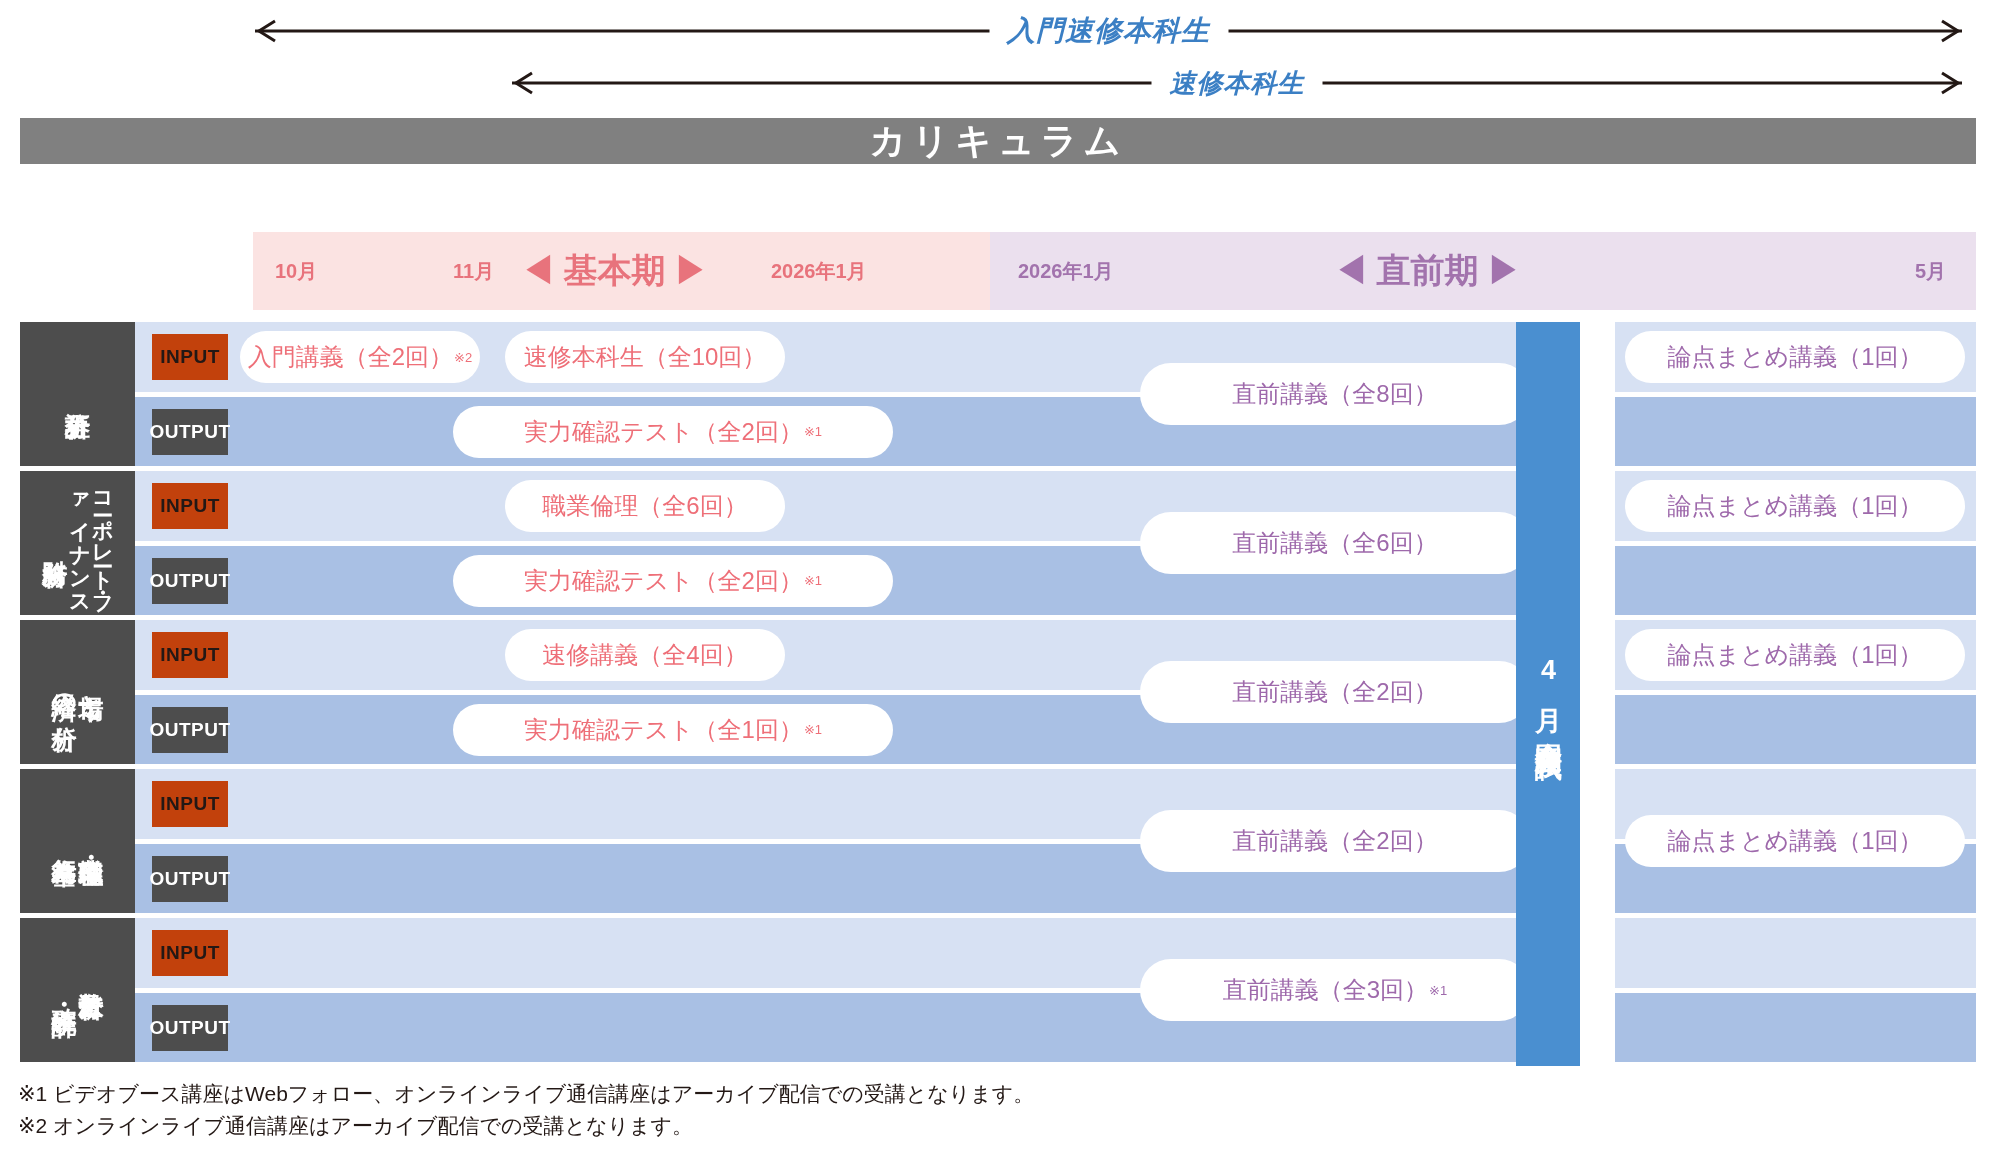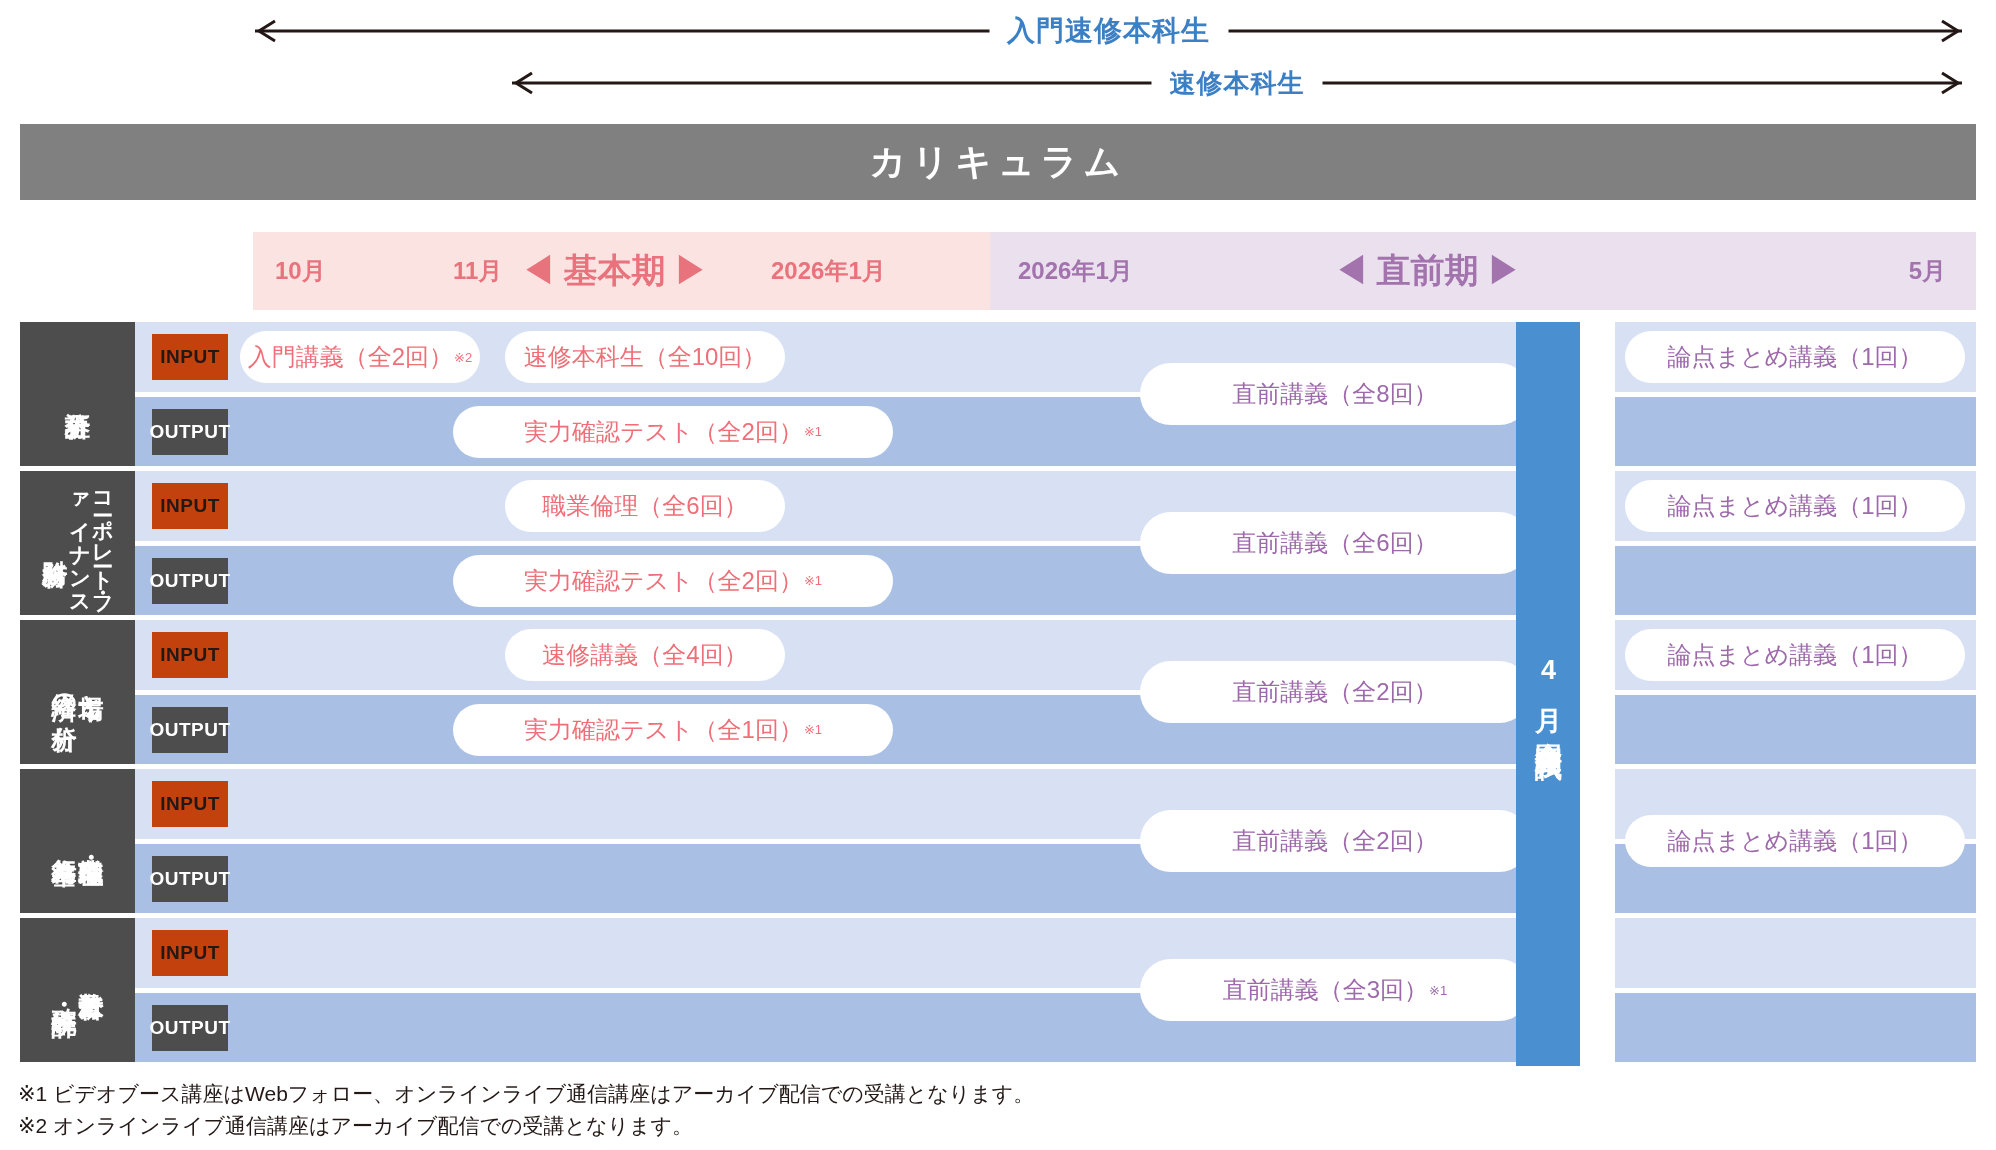--- a/index.html
+++ b/index.html
@@ -5,21 +5,21 @@
   * { box-sizing: border-box; margin: 0; padding: 0; }
   html, body {
     width: 1996px; height: 1150px;
     background: #ffffff;
     font-family: "Liberation Sans", "DejaVu Sans", sans-serif;
     overflow: hidden;
   }
   #root { position: relative; width: 1996px; height: 1150px; }
 
   
-  .arrowbar { position: absolute; height: 46px; }
+  .arrowbar { position: absolute; height: 46px; font-style: italic; }
   .arrowline {
     position: absolute; left: 0; right: 0; top: 50%;
     height: 3px; background: #231815; transform: translateY(-50%);
   }
   .arrowhead {
     position: absolute; top: 50%; width: 26px; height: 26px;
     transform: translateY(-50%);
   }
   .arrowhead.left  { left: 0; }
   .arrowhead.right { right: 0; }
@@ -31,40 +31,40 @@
     padding: 0 18px;
     color: #3b7fc4;
     font-weight: bold;
     letter-spacing: 1px;
     white-space: nowrap;
   }
 
   
   #title-bar {
     position: absolute;
-    left: 20px; top: 124px; width: 1956px; height: 76px;
+    left: 20px; top: 118px; width: 1956px; height: 46px;
     background: #808080;
     display: flex; align-items: center; justify-content: center;
   }
   #title-bar .t {
     color: #ffffff; font-size: 36px; font-weight: bold; letter-spacing: 6px;
   }
 
   
   #month-row {
     position: absolute; left: 253px; top: 232px; width: 1723px; height: 78px;
   }
   .mseg { position: absolute; top: 0; height: 78px; display: flex; align-items: center; }
   .mseg.basic { left: 0; width: 737px; background: #fbe3e2; }
   .mseg.direct { left: 737px; width: 986px; background: #ebe0ee; }
   .mlabel {
     position: absolute; top: 50%; transform: translateY(-50%);
     font-weight: bold; white-space: nowrap;
   }
-  .mlabel.small { font-size: 24px; }
+  .mlabel.small { font-size: 20px; }
   .mlabel.big   { font-size: 34px; font-family: Liberation Serif, serif; }
   .basic .mlabel { color: #e8737c; }
   .direct .mlabel { color: #a273ad; }
 
   
   #grid { position: absolute; left: 20px; top: 322px; width: 1956px; }
   .srow { position: relative; width: 1956px; margin-bottom: 5px; }
 
   .rowlabel {
     position: absolute; left: 0; top: 0; bottom: 0; width: 115px;

